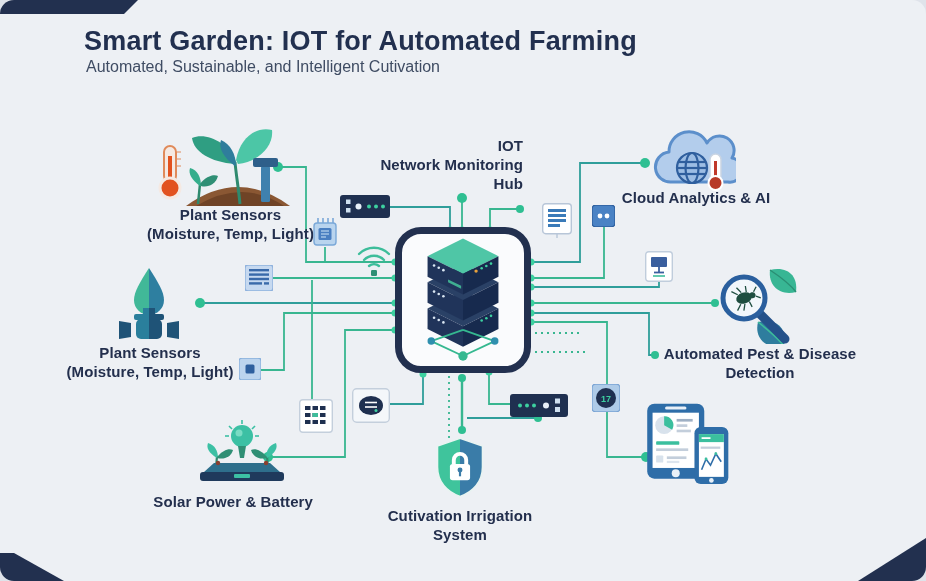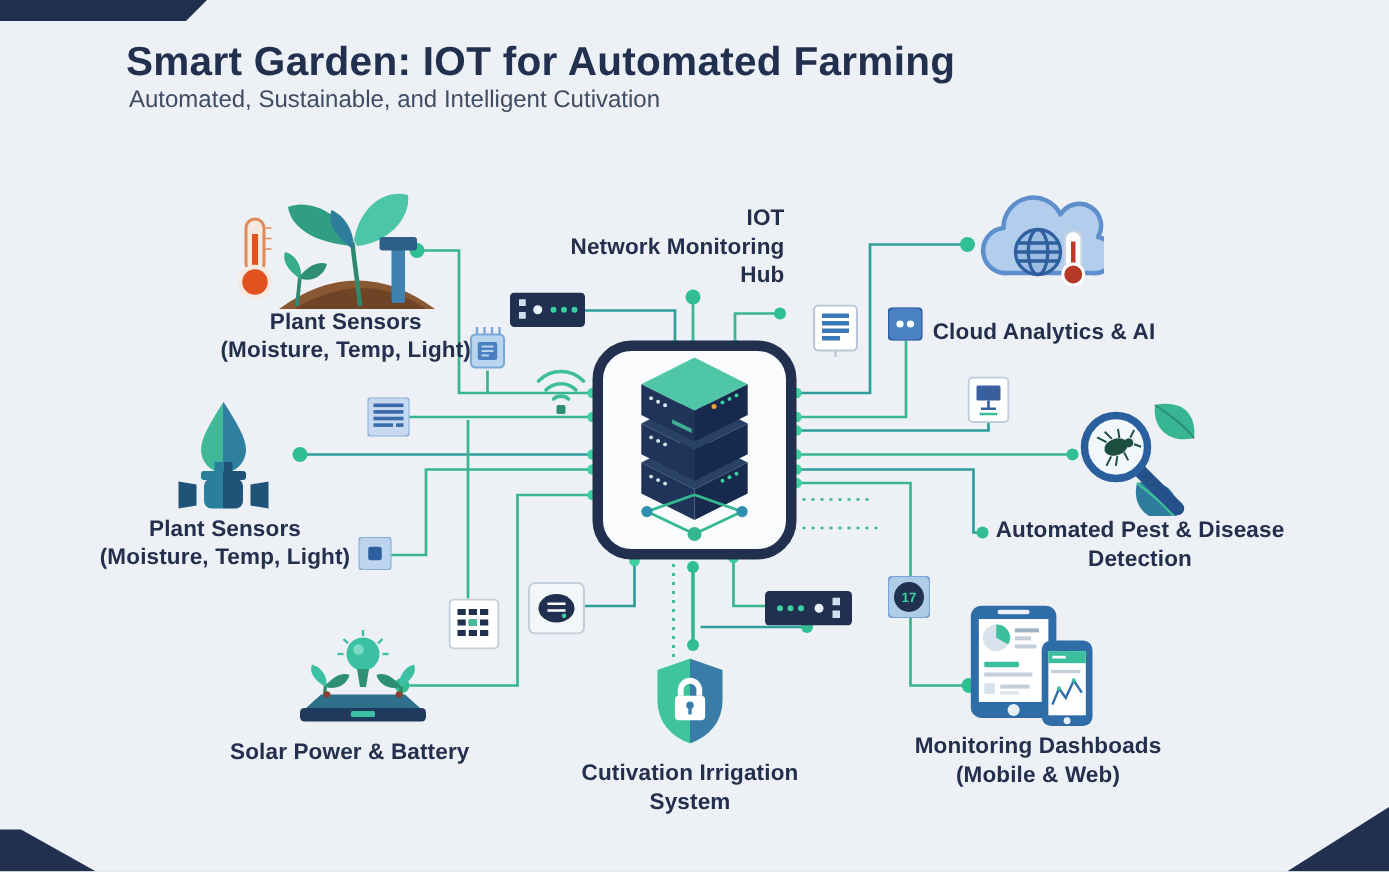--- a/index.html
+++ b/index.html
@@ -1,17 +1,17 @@
 <!DOCTYPE html>
 <html><head>
 <meta charset="utf-8">
 <style>
   html,body{margin:0;padding:0;background:#dfe3ea;}
   #canvas{position:relative;width:926px;height:581px;background:#edf0f4;overflow:hidden;
-          font-family:"Liberation Sans",sans-serif;}
+          font-family:"Liberation Sans",sans-serif;border-radius:14px;}
   .abs{position:absolute;}
   .lbl{position:absolute;font-weight:700;font-size:15px;color:#232f4d;text-align:center;
        white-space:pre-line;line-height:1.28;letter-spacing:.1px;}
   #title{position:absolute;left:84px;top:26px;font-size:27px;font-weight:700;color:#22304f;letter-spacing:.2px;}
   #subtitle{position:absolute;left:86px;top:58px;font-size:16px;font-weight:400;color:#3f4c63;}
   #hub-box{position:absolute;left:395px;top:227px;width:136px;height:146px;box-sizing:border-box;
            border:7px solid #22304f;border-radius:26px;background:#fafbfd;
            display:flex;align-items:center;justify-content:center;}
   svg{display:block;}
   #wires{position:absolute;left:0;top:0;pointer-events:none;}
@@ -225,21 +225,21 @@
       <circle cx="44" cy="48" r="15" fill="#9cbde4"></circle>
       <ellipse cx="44" cy="48" rx="6.5" ry="15"></ellipse>
       <line x1="30" y1="42" x2="58" y2="42"></line>
         <line x1="29" y1="48" x2="59" y2="48"></line>
         <line x1="30" y1="54" x2="58" y2="54"></line>
     </g>
     <rect x="62" y="34" width="11" height="28" rx="5.5" fill="#ffffff" stroke="#c9d4e2" stroke-width="1.5"></rect>
     <line x1="67.5" y1="41" x2="67.5" y2="58" stroke="#c0392b" stroke-width="3"></line>
     <circle cx="67.5" cy="63" r="7" fill="#b73a28" stroke="#ffffff" stroke-width="2"></circle>
   </svg>
-  <div class="lbl" style="left:610px;top:212px;width:172px;">Cloud Analytics &amp; AI</div>
+  <div class="lbl" style="left:610px;top:188px;width:172px;">Cloud Analytics &amp; AI</div>
 
   <svg class="abs" style="left:712px;top:266px;" width="86" height="78" viewBox="0 0 86 78">
     <path d="M58,4 C76,0 86,10 84,26 C68,30 56,20 58,4 Z" fill="#38b694"></path>
     <path d="M58,4 C70,12 78,18 84,26" stroke="#2a8f74" stroke-width="1.4" fill="none"></path>
     <path d="M46,56 C64,52 76,62 72,80 C54,84 42,72 46,56 Z" fill="#2e7d9e"></path>
     <path d="M46,56 C56,64 64,70 72,80" stroke="#3dbd9a" stroke-width="1.6" fill="none"></path>
     <line x1="48" y1="48" x2="73" y2="73" stroke="#24518a" stroke-width="9" stroke-linecap="round"></line>
     <circle cx="32" cy="32" r="21" fill="#f2f7fb" fill-opacity="0.92" stroke="#2a5f9e" stroke-width="5"></circle>
     <g transform="rotate(-18 32 32)">
       <ellipse cx="32" cy="32" rx="8" ry="5.5" fill="#1e4e40"></ellipse>
@@ -295,22 +295,20 @@
     <rect x="60" y="36" width="28" height="9" fill="#3bbf9e"></rect>
     <rect x="63" y="39.5" width="10" height="2" fill="#ffffff"></rect>
     <polyline points="63,76 68,64 73,71 79,58 85,67" stroke="#2e6da8" stroke-width="1.8" fill="none"></polyline>
     <g fill="#3bbf9e">
         <circle cx="68" cy="64" r="1.6"></circle>
         <circle cx="79" cy="58" r="1.6"></circle>
       </g>
     <rect x="62" y="50" width="22" height="2.5" fill="#c3cedb"></rect>
     <circle cx="74" cy="88" r="2.6" fill="#e8f0f8"></circle>
   </svg>
-  <div class="lbl" style="left:602px;top:488px;width:180px;">Monitoring Dashboads
-(Mobile &amp; Web)</div>
 
   <svg class="abs" style="left:340px;top:195px;" width="50" height="23" viewBox="0 0 50 23">
     <rect x="0" y="0" width="50" height="23" rx="3" fill="#1f3050"></rect>
     <rect x="6" y="4.5" width="4.5" height="4.5" fill="#cfe0f0"></rect>
       <rect x="6" y="13" width="4.5" height="4.5" fill="#cfe0f0"></rect>
     <circle cx="18.5" cy="11.5" r="3" fill="#e8f0f8"></circle>
     <circle cx="29" cy="11.5" r="2" fill="#3dd0a0"></circle>
       <circle cx="36" cy="11.5" r="2" fill="#3dd0a0"></circle>
       <circle cx="43" cy="11.5" r="2" fill="#3dd0a0"></circle>
   </svg>

